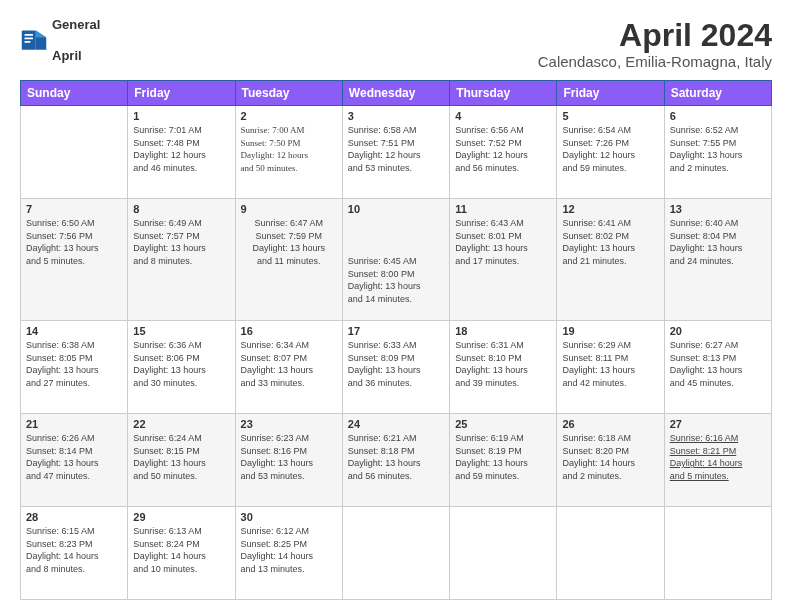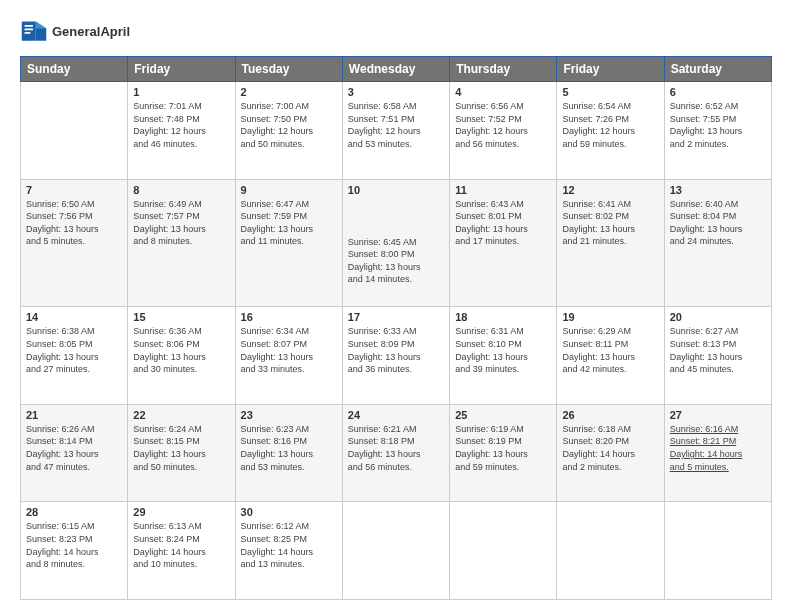--- a/index.html
+++ b/index.html
@@ -23,25 +23,26 @@
       align-items: flex-start;
       margin-bottom: 10px;
     }
     .logo {
       display: flex;
       align-items: center;
       gap: 4px;
     }
     .logo-text {
       display: flex;
-      flex-direction: row;
+      flex-direction: column;
       font-size: 13px;
       font-weight: bold;
       color: #333;
       line-height: 1.1;
+      gap: 17px;
     }
     .logo-icon {
       width: 28px;
       height: 28px;
     }
     .title-block {
       text-align: right;
     }
     .main-title {
       font-size: 32px;
@@ -93,21 +94,21 @@
     .empty-cell {
       background: #f9f9f9;
     }
     tr:nth-child(odd) td {
       background: #fff;
     }
     tr:nth-child(even) td {
       background: #f5f5f5;
     }
     .calendar thead tr th {
-      background: #737373;
+      background: #8b5cf6;
     }
   </style>
 </head>
 <body>
 
 <div class="page">
   <div class="header">
     <div class="logo">
       <svg class="logo-icon" viewBox="0 0 32 32">
         <rect x="0" y="0" width="32" height="32" fill="#fff"></rect>
@@ -116,20 +117,24 @@
         <rect x="2" y="4" width="16" height="22" rx="1" fill="#1a5fa8"></rect>
         <rect x="5" y="8" width="10" height="2" rx="1" fill="#fff"></rect>
         <rect x="5" y="12" width="10" height="2" rx="1" fill="#fff"></rect>
         <rect x="5" y="16" width="7" height="2" rx="1" fill="#fff"></rect>
       </svg>
       <div class="logo-text">
         <span>General</span>
         <span>April</span>
       </div>
     </div>
+    <div class="title-block">
+      <div class="main-title">April 2024</div>
+      <div class="subtitle">Calendasco, Emilia-Romagna, Italy</div>
+    </div>
   </div>
   <table class="calendar">
     <thead>
       <tr>
       <th>Sunday</th>
           <th>Friday</th>
           <th>Tuesday</th>
           <th>Wednesday</th>
           <th>Thursday</th>
           <th>Friday</th>
@@ -141,21 +146,21 @@
           <td class="empty-cell"></td>
           <td>
             <span class="day-num">1</span>
             <div class="day-info" style="white-space: pre-line;">Sunrise: 7:01 AM
 Sunset: 7:48 PM
 Daylight: 12 hours
 and 46 minutes.</div>
           </td>
           <td>
             <span class="day-num">2</span>
-            <div class="day-info" style="white-space: pre-line;">Sunrise: 7:00 AM
+            <div class="day-info" style="white-space: pre-line; font-family: Liberation Serif, serif;">Sunrise: 7:00 AM
 Sunset: 7:50 PM
 Daylight: 12 hours
 and 50 minutes.</div>
           </td>
           <td>
             <span class="day-num">3</span>
             <div class="day-info" style="white-space: pre-line;">Sunrise: 6:58 AM
 Sunset: 7:51 PM
 Daylight: 12 hours
 and 53 minutes.</div>
@@ -192,21 +197,21 @@
           </td>
           <td>
             <span class="day-num">8</span>
             <div class="day-info" style="white-space: pre-line;">Sunrise: 6:49 AM
 Sunset: 7:57 PM
 Daylight: 13 hours
 and 8 minutes.</div>
           </td>
           <td>
             <span class="day-num">9</span>
-            <div class="day-info" style="white-space: pre-line;">Sunrise: 6:47 AM
+            <div class="day-info" style="white-space: pre-line; text-align: center;">Sunrise: 6:47 AM
 Sunset: 7:59 PM
 Daylight: 13 hours
 and 11 minutes.</div>
           </td>
           <td>
             <span class="day-num">10</span>
             <div class="day-info" style="white-space: pre-line; margin-top: 40px;">Sunrise: 6:45 AM
 Sunset: 8:00 PM
 Daylight: 13 hours
 and 14 minutes.</div>

